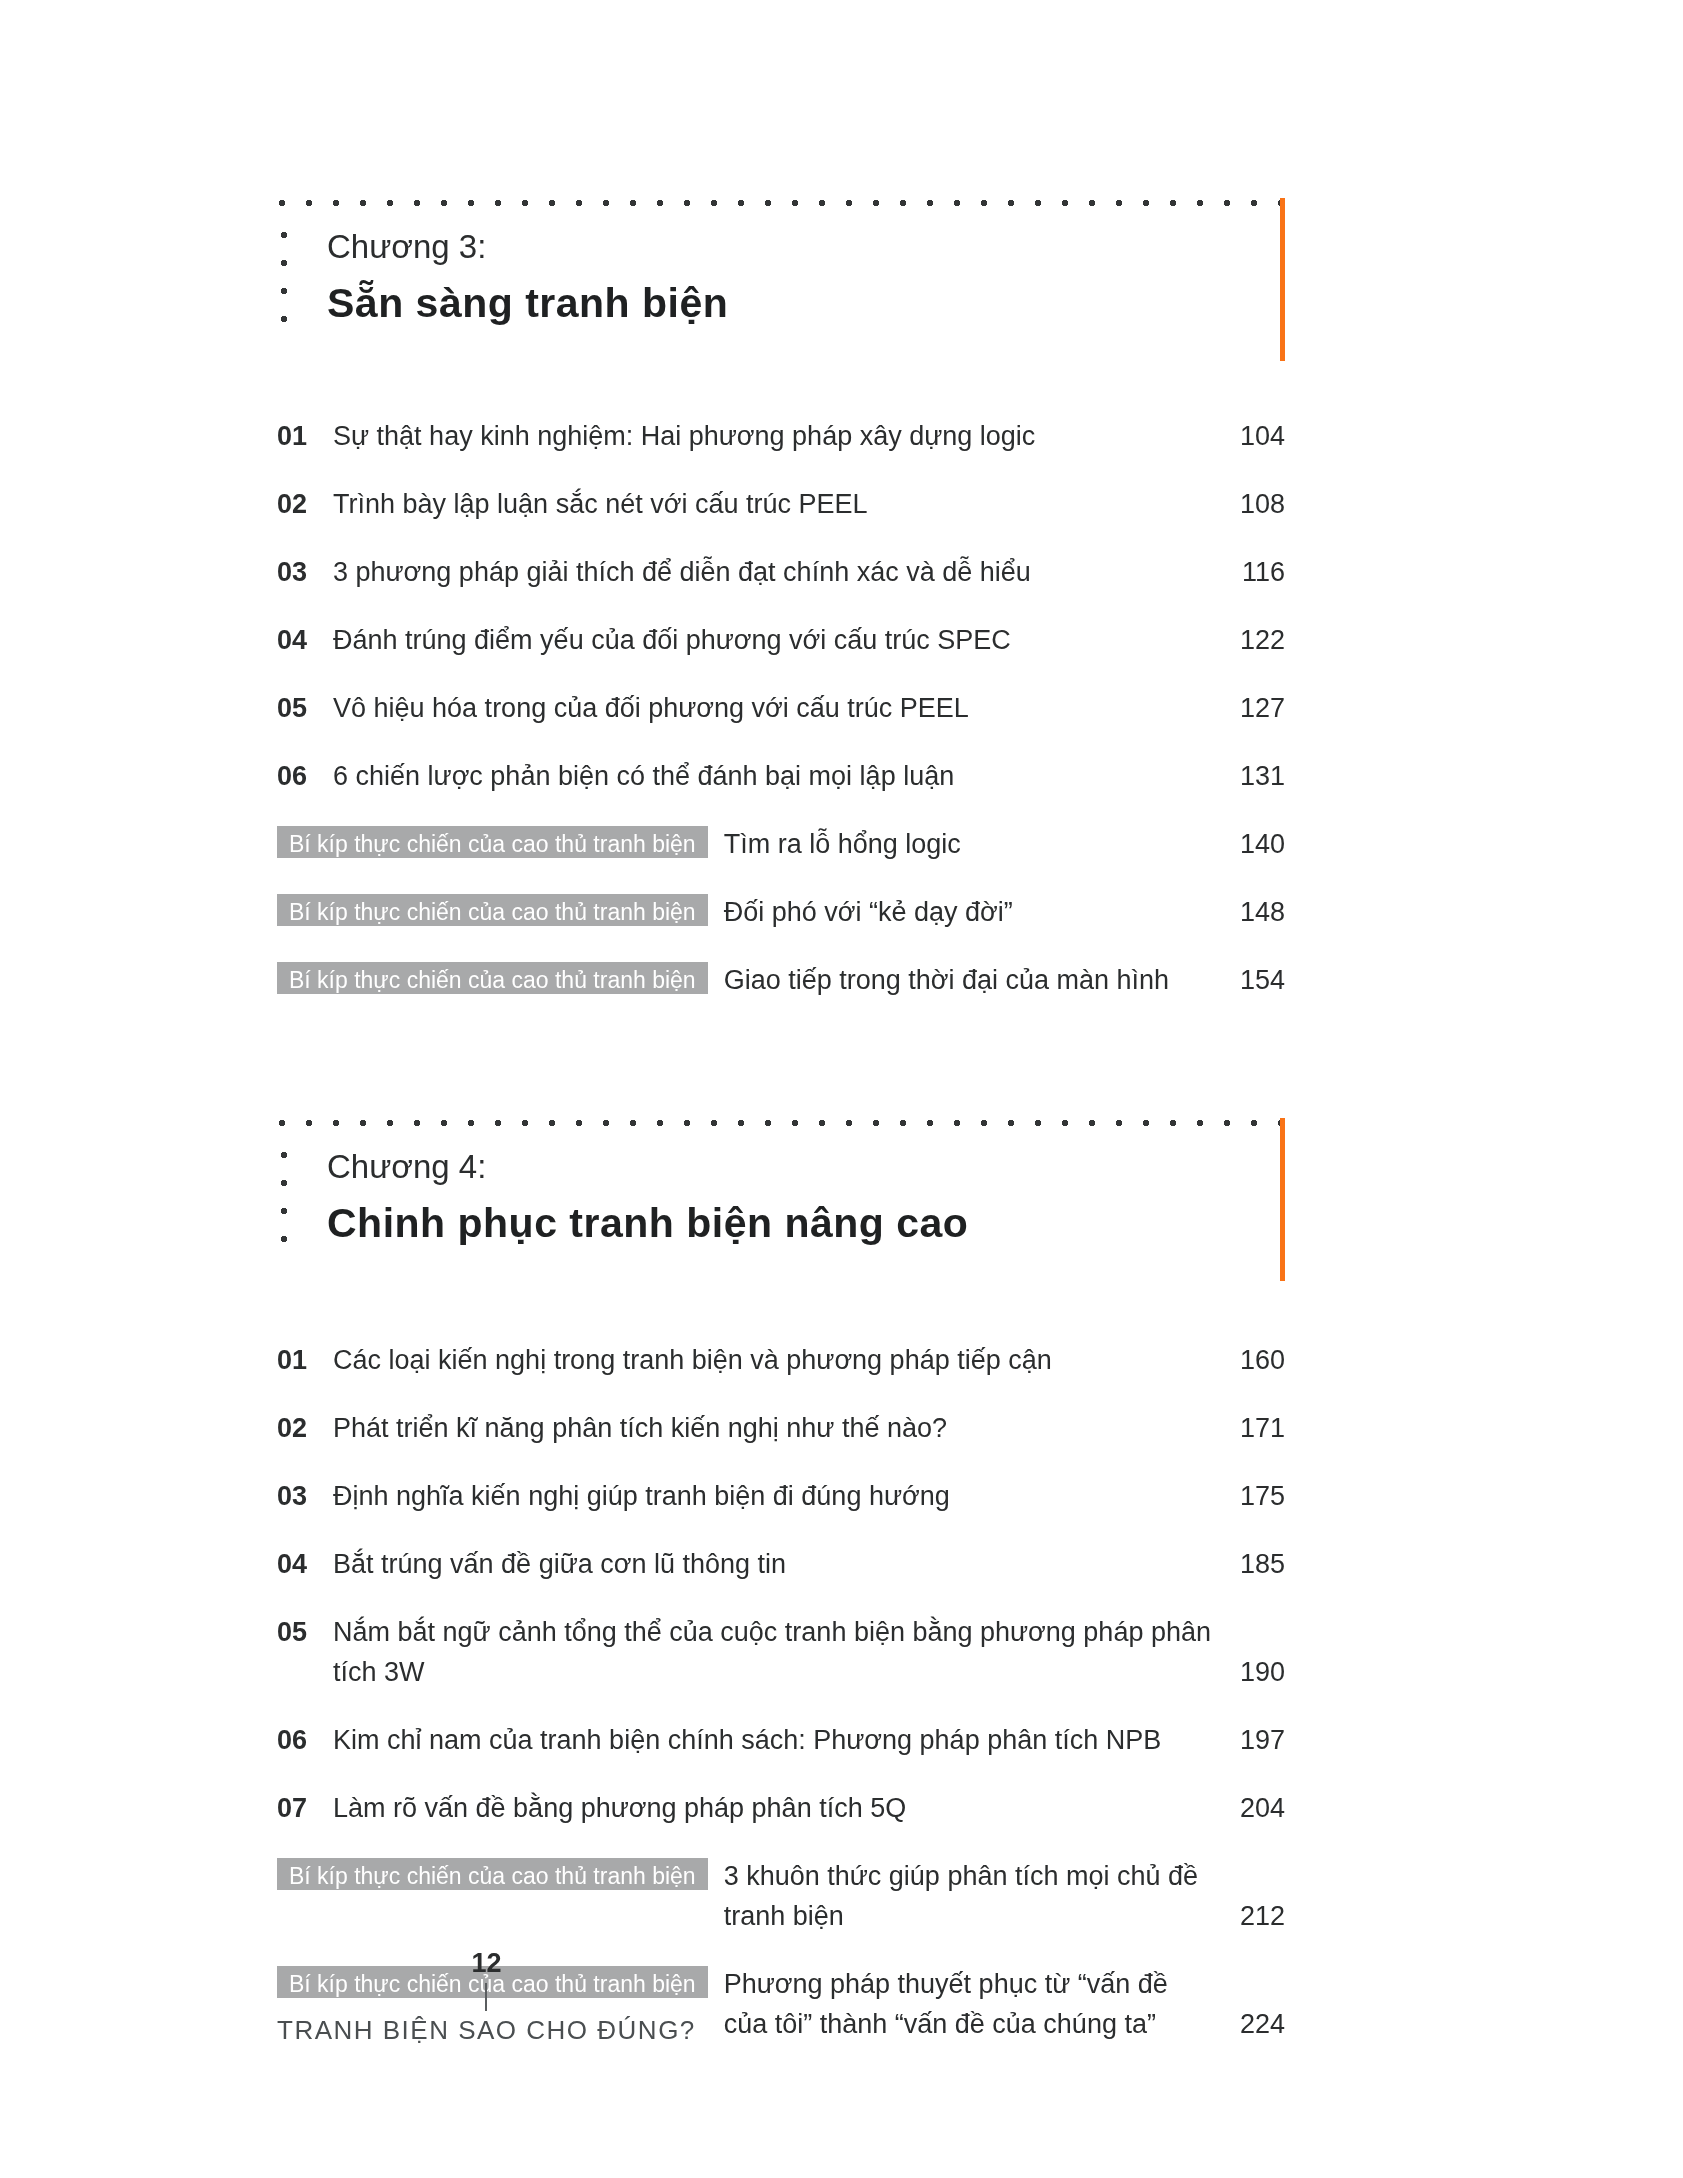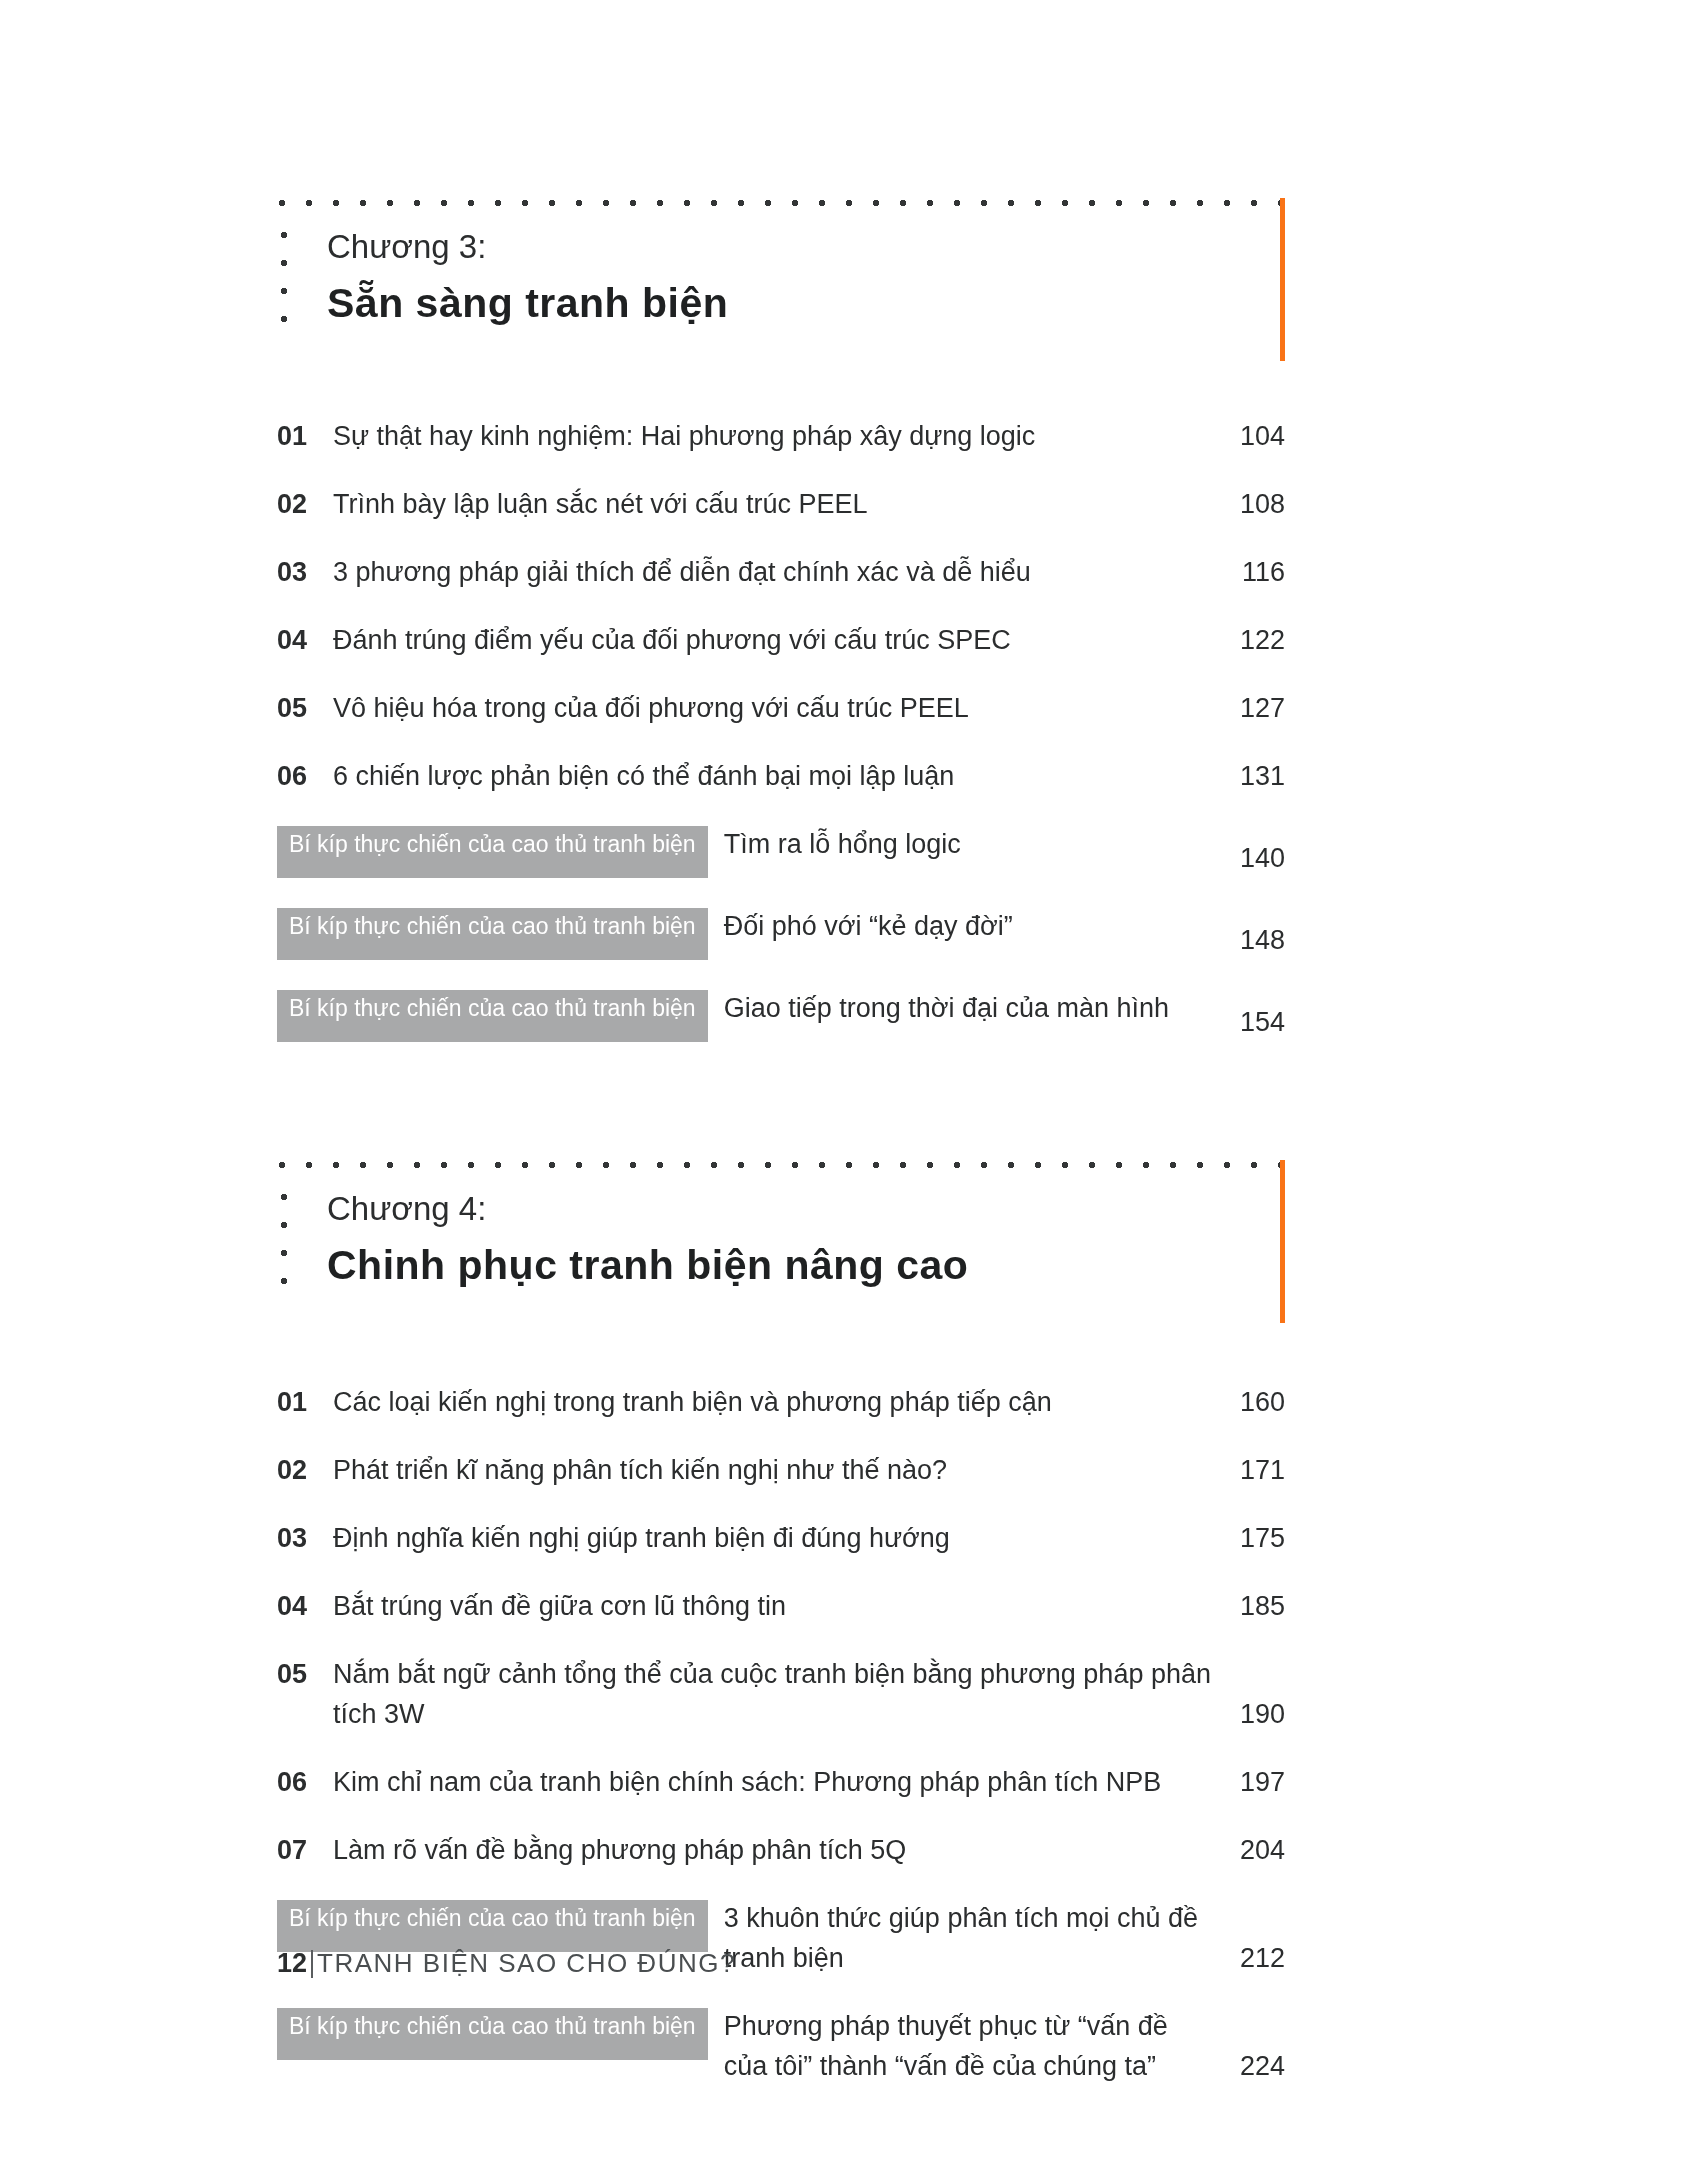--- a/index.html
+++ b/index.html
@@ -82,36 +82,37 @@
     color: #2b2d2e;
     white-space: nowrap;
   }
   .badge {
     flex-shrink: 0;
     align-self: flex-start;
     background: #a8a9aa;
     color: #ffffff;
     font-size: 23px;
     line-height: 36px;
-    height: 52px;
+    height: 32px;
     padding: 0 12px;
     margin-top: 2px;
     white-space: nowrap;
   }
 
   .chapter-gap { height: 101px; }
 
   
   .footer {
     position: absolute;
     left: 277px;
     top: 1948px;
     display: flex;
     align-items: center;
     gap: 4px;
+    flex-direction: column;
   }
   .footer-num {
     font-size: 27px;
     font-weight: 700;
     color: #2b2d2e;
   }
   .footer-divider {
     width: 2px;
     height: 28px;
     background: #5a5d5f;

